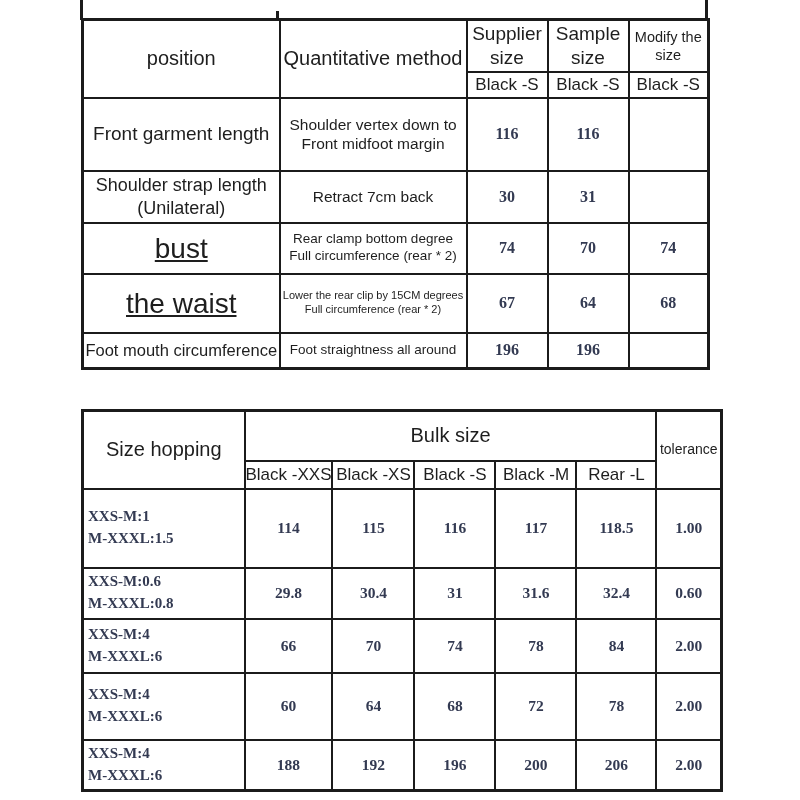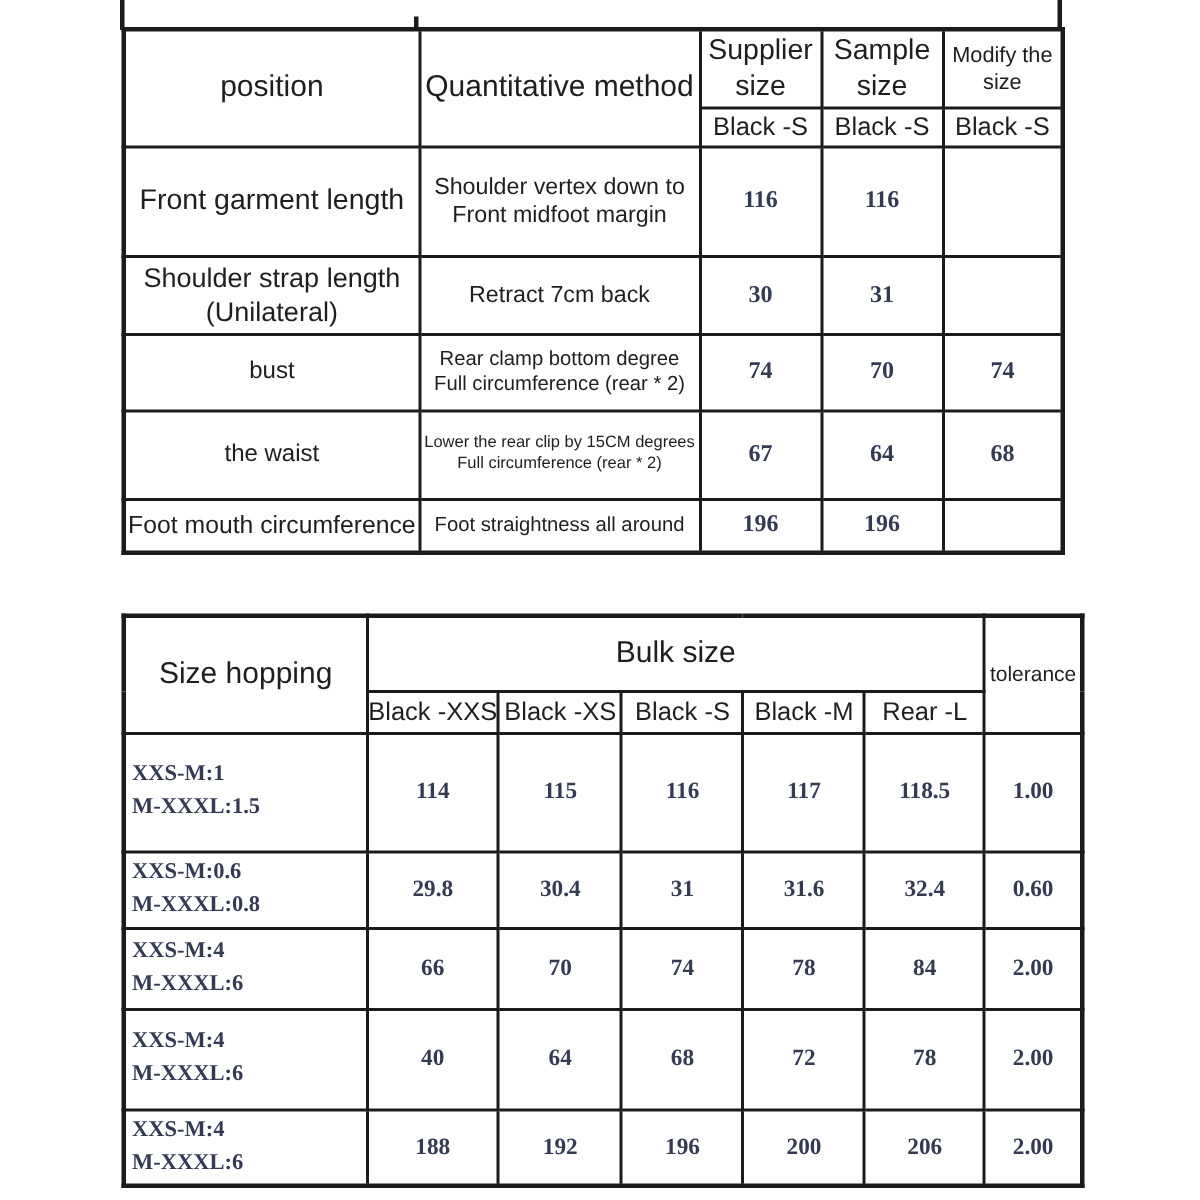--- a/index.html
+++ b/index.html
@@ -19,21 +19,21 @@
     border:2px solid var(--border);
     text-align:center;vertical-align:middle;padding:0;
     white-space:pre-line;overflow:visible;line-height:1.25;
   }
   .t1{left:81px;top:18px;border:3px solid var(--border);}
   .t2{left:81px;top:409px;border:3px solid var(--border);}
   
   .f20{font-size:20px;}
   .lbl-r1{font-size:19px;}
   .lbl-r2{font-size:18px;}
-  .lbl-r3,.lbl-r4{font-size:16px;}
+  .lbl-r3,.lbl-r4{font-size:28px;text-decoration:underline;}
   .lbl-r5{font-size:16.5px;}
   .subhead{font-size:19px;}
   .subhead-sm{font-size:14.5px;}
   .variant{font-size:17px;white-space:nowrap;}
   .tol-head{font-size:14px;white-space:nowrap;}
   .meth-r1,.meth-r2{font-size:15.5px;}
   .meth-r3{font-size:13.5px;}
   .meth-r4{font-size:11px;}
   .meth-r5{font-size:13.5px;}
   
@@ -192,21 +192,21 @@
         <td class="num num-sm">66</td>
         <td class="num num-sm">70</td>
         <td class="num num-sm">74</td>
         <td class="num num-sm">78</td>
         <td class="num num-sm">84</td>
         <td class="num num-sm">2.00</td>
       </tr>
       <tr class="r4">
         <td class="hop">XXS-M:4
 M-XXXL:6</td>
-        <td class="num num-sm">40</td>
+        <td class="num num-sm">60</td>
         <td class="num num-sm">64</td>
         <td class="num num-sm">68</td>
         <td class="num num-sm">72</td>
         <td class="num num-sm">78</td>
         <td class="num num-sm">2.00</td>
       </tr>
       <tr class="r5">
         <td class="hop">XXS-M:4
 M-XXXL:6</td>
         <td class="num num-sm">188</td>

